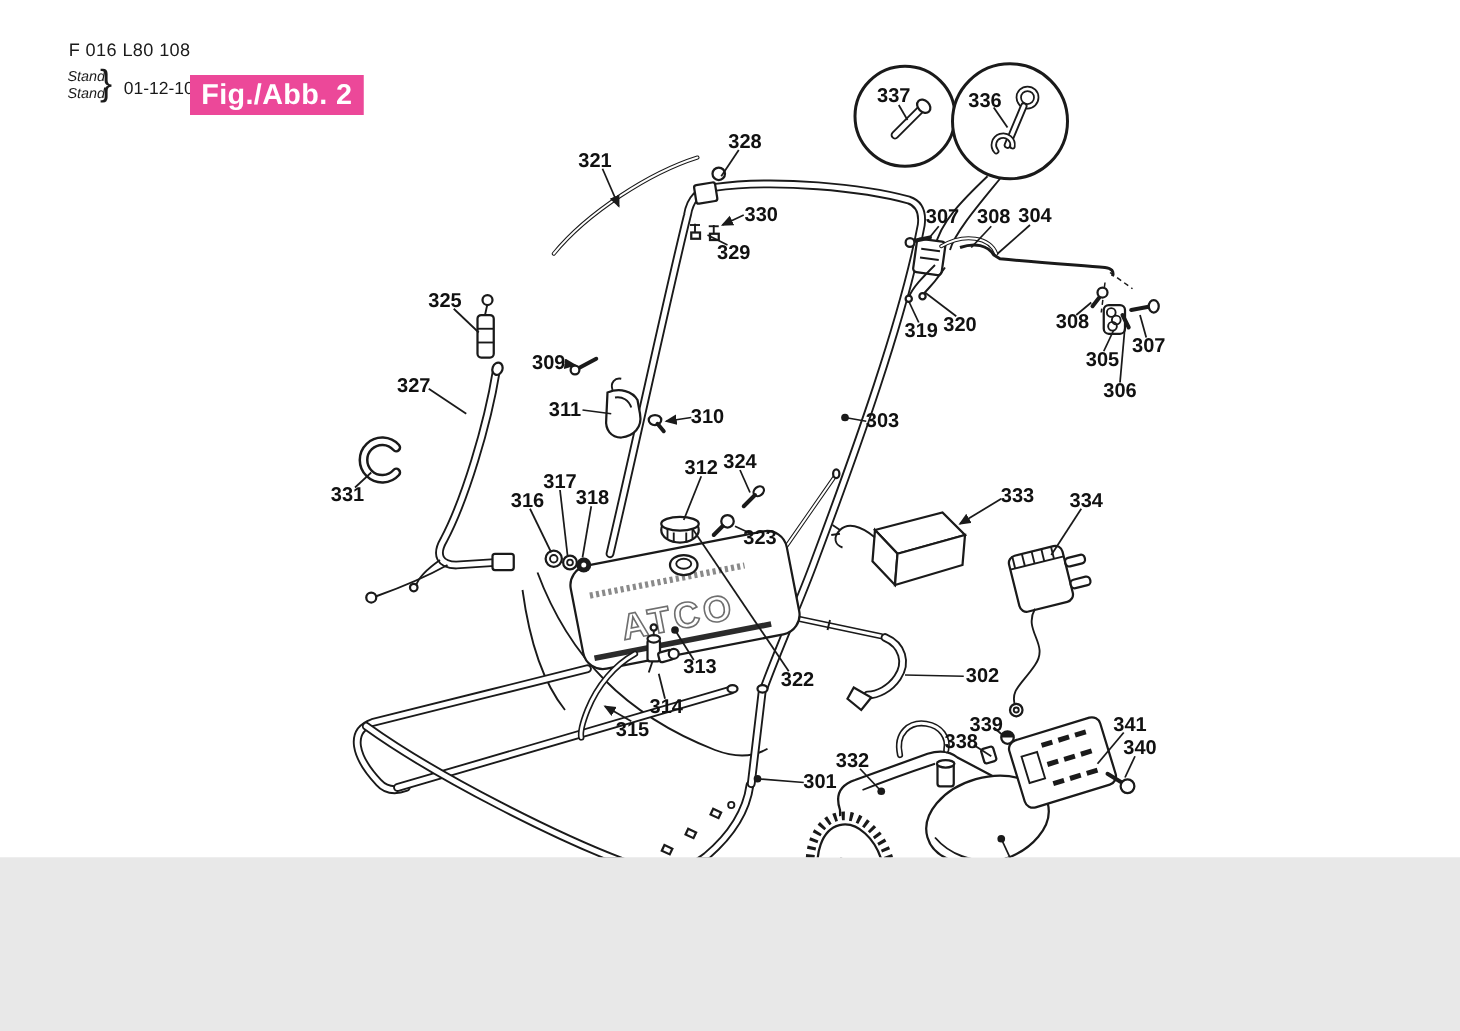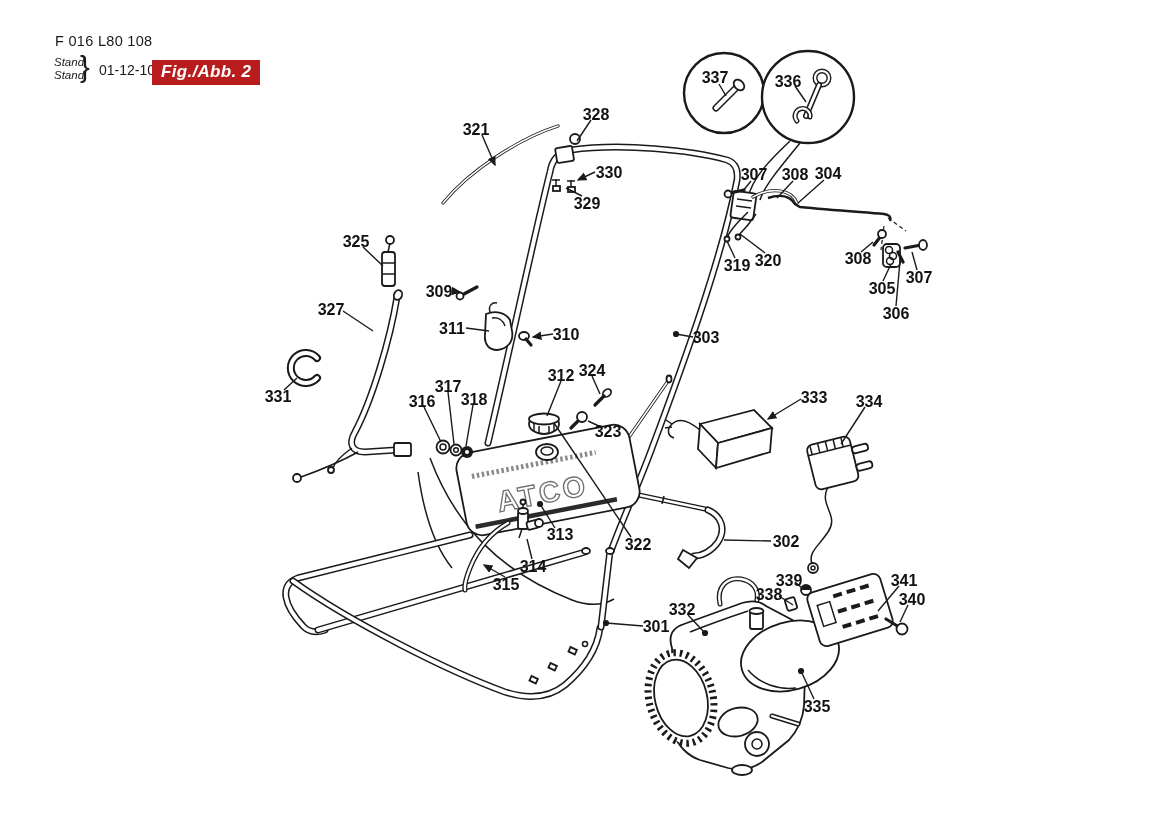--- a/index.html
+++ b/index.html
@@ -1,27 +1,27 @@
 <!DOCTYPE html>
 <html><head>
 <meta charset="utf-8">
 <style>
   html,body{margin:0;padding:0;background:#e8e8e8;}
   .stage{
-    position:relative;width:1168px;height:825px;background:#ffffff;
+    position:relative;width:1168px;height:686px;background:#ffffff;
     font-family:"Liberation Sans",sans-serif;color:#1a1a1a;overflow:hidden;
     margin:0 auto;
   }
   .hdr-part{position:absolute;left:55px;top:33px;font-size:14.5px;letter-spacing:.3px;}
   .hdr-stand{position:absolute;left:54px;top:56px;font-size:11.5px;line-height:12.5px;font-style:italic;}
   .hdr-brace{position:absolute;left:80px;top:51px;font-size:29px;font-weight:400;}
   .hdr-date{position:absolute;left:99px;top:62px;font-size:14px;}
   .fig-box{
-    position:absolute;left:152px;top:60px;background:#b91c1c;color:#fff;
-    font-size:17px;font-weight:bold;padding:2px 9px 3px 9px;letter-spacing:.3px;font-style:italic;
+    position:absolute;left:152px;top:60px;background:#ec4899;color:#fff;
+    font-size:23px;font-weight:bold;padding:2px 9px 3px 9px;letter-spacing:.3px;
   }
   .footer{position:absolute;left:57px;top:712px;font-size:13px;line-height:14.6px;}
   svg.diagram{position:absolute;left:0;top:0;}
   .part-num{
     font-family:"Liberation Sans",sans-serif;font-size:16px;font-weight:bold;
     text-anchor:middle;dominant-baseline:central;fill:#111;
   }
   .brand-txt{
     font-family:"Liberation Sans",sans-serif;font-size:29px;font-weight:bold;
     text-anchor:middle;fill:#fff;stroke:#6f6f6f;stroke-width:1.3px;letter-spacing:3px;

